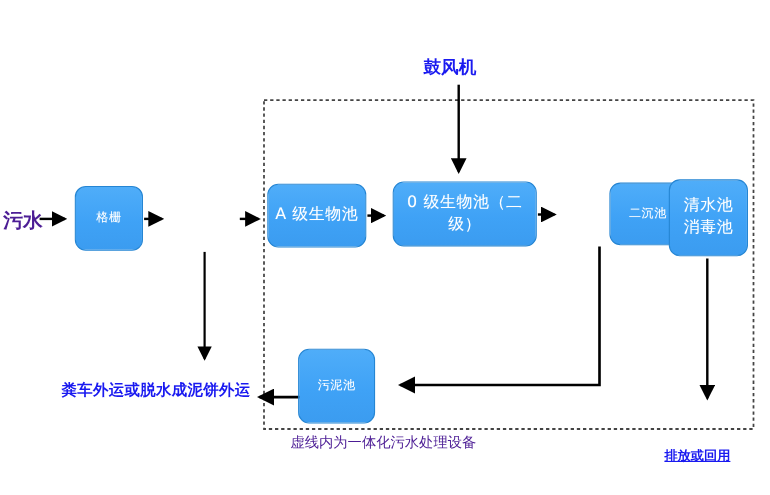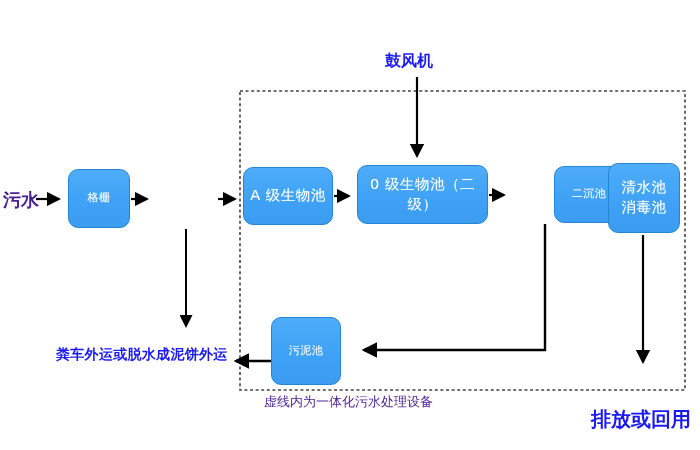--- a/index.html
+++ b/index.html
@@ -107,15 +107,15 @@
   </div>
 
   <div class="lbl black bold" style="left:3px; top:188px; font-size:18px;">污水</div>
 
   <div class="lbl blue bold" style="left:385px; top:51px; font-size:16px;">鼓风机</div>
 
   <div class="lbl blue bold" style="left:56px; top:346px; font-size:14px; letter-spacing:0.3px;">粪车外运或脱水成泥饼外运</div>
 
   <div class="lbl black" style="left:243px; top:393px; font-size:13px;margin-left:21px;">虚线内为一体化污水处理设备</div>
 
-  <div class="lbl blue bold" style="left:591px; top:406px; font-size:20px;">排放或回用</div>
+  <div class="lbl blue bold" style="left:604px; top:406px; font-size:12px;text-decoration:underline;">排放或回用</div>
 
 </div>
 
 </body></html>

